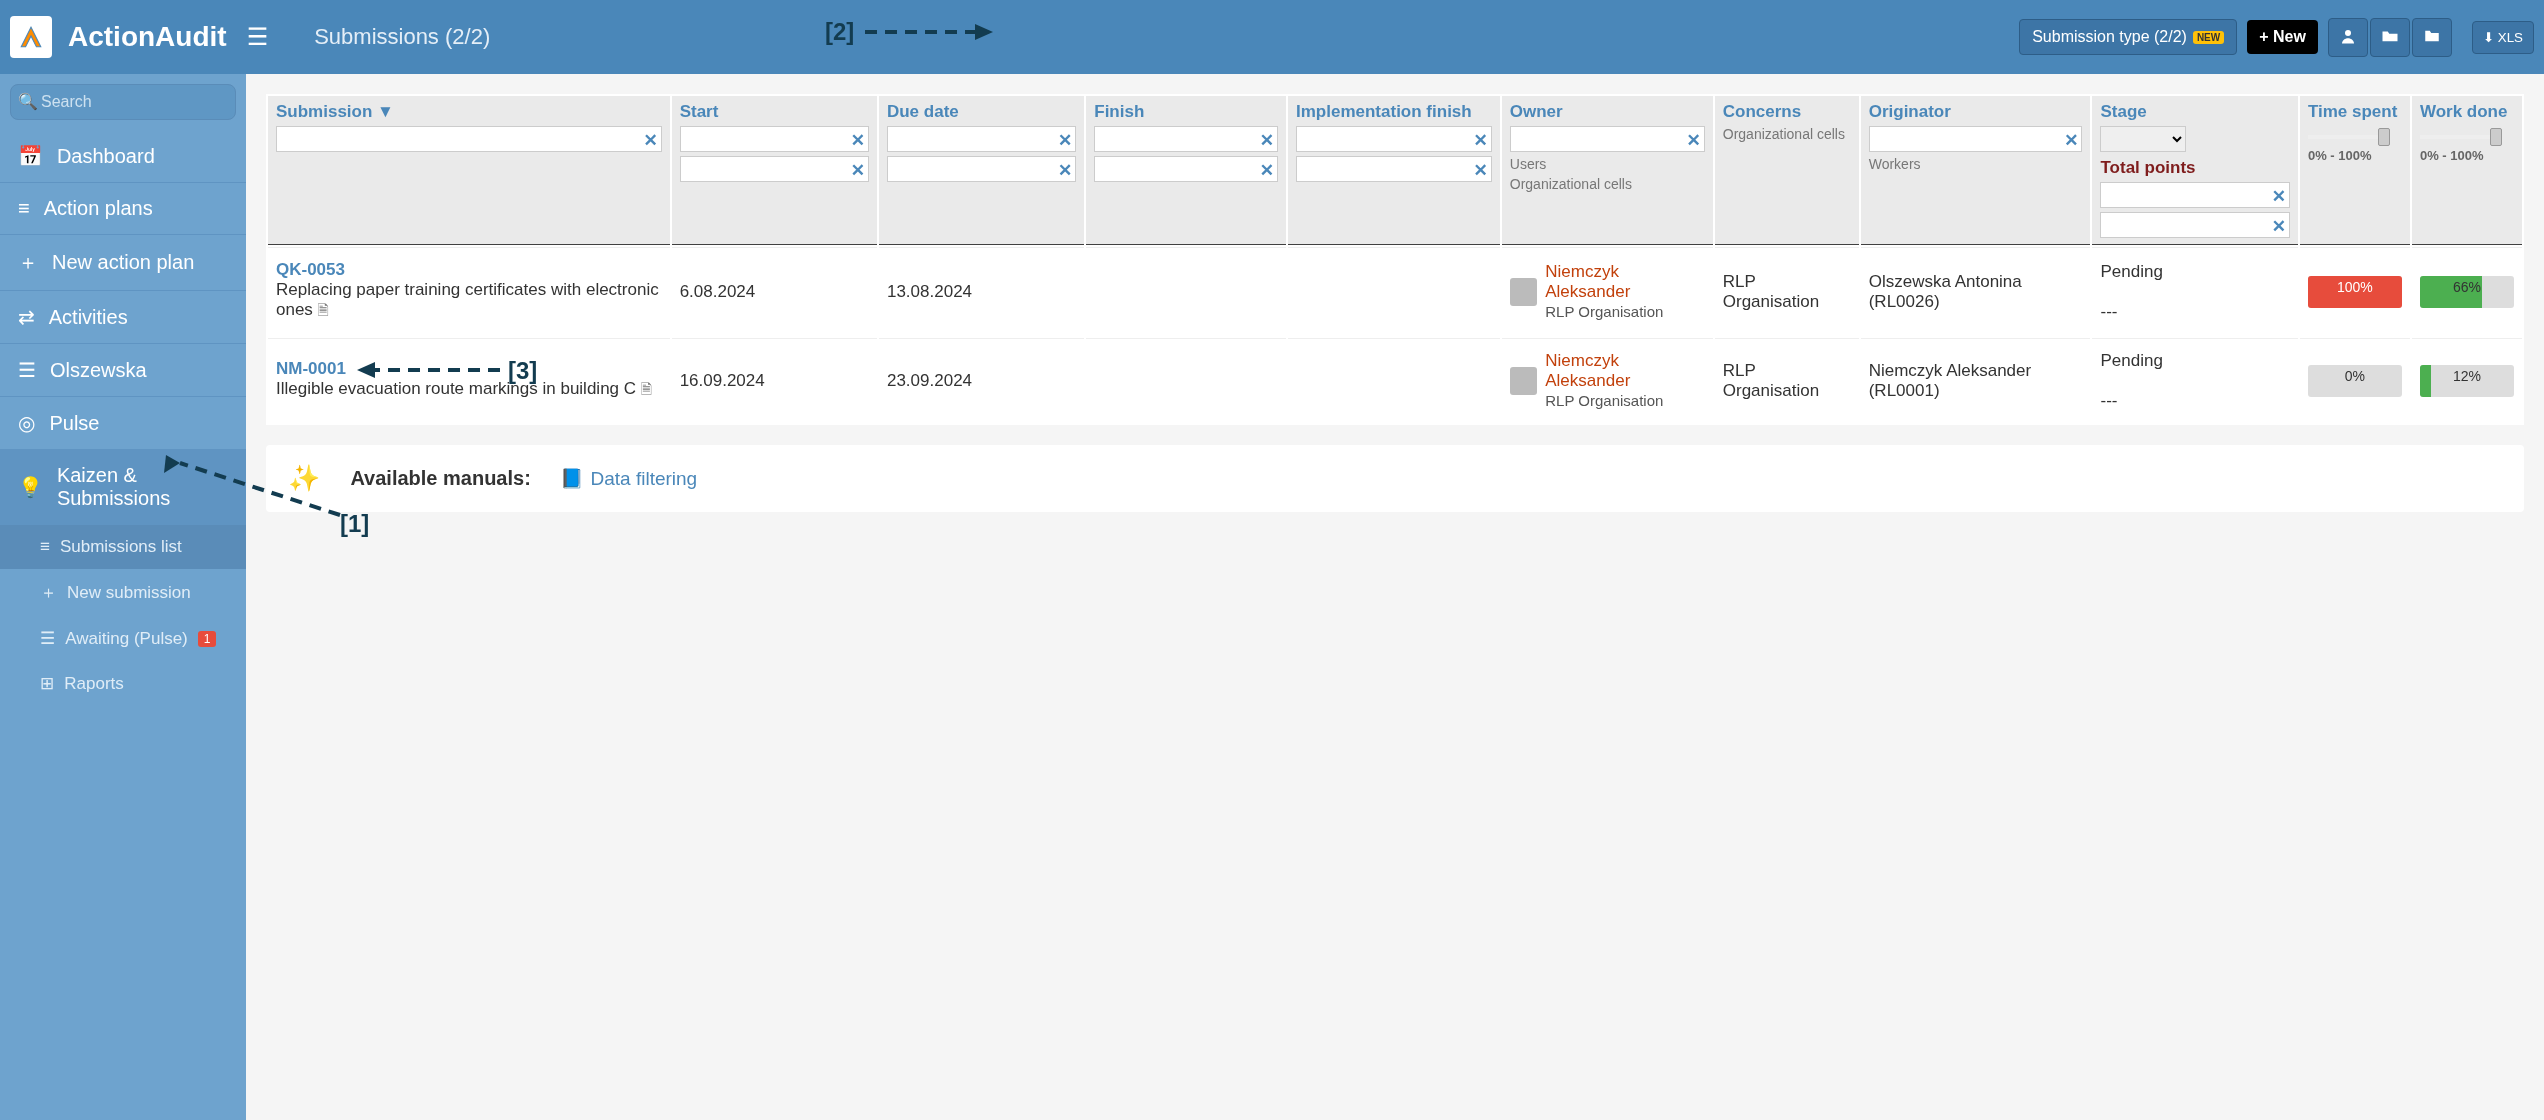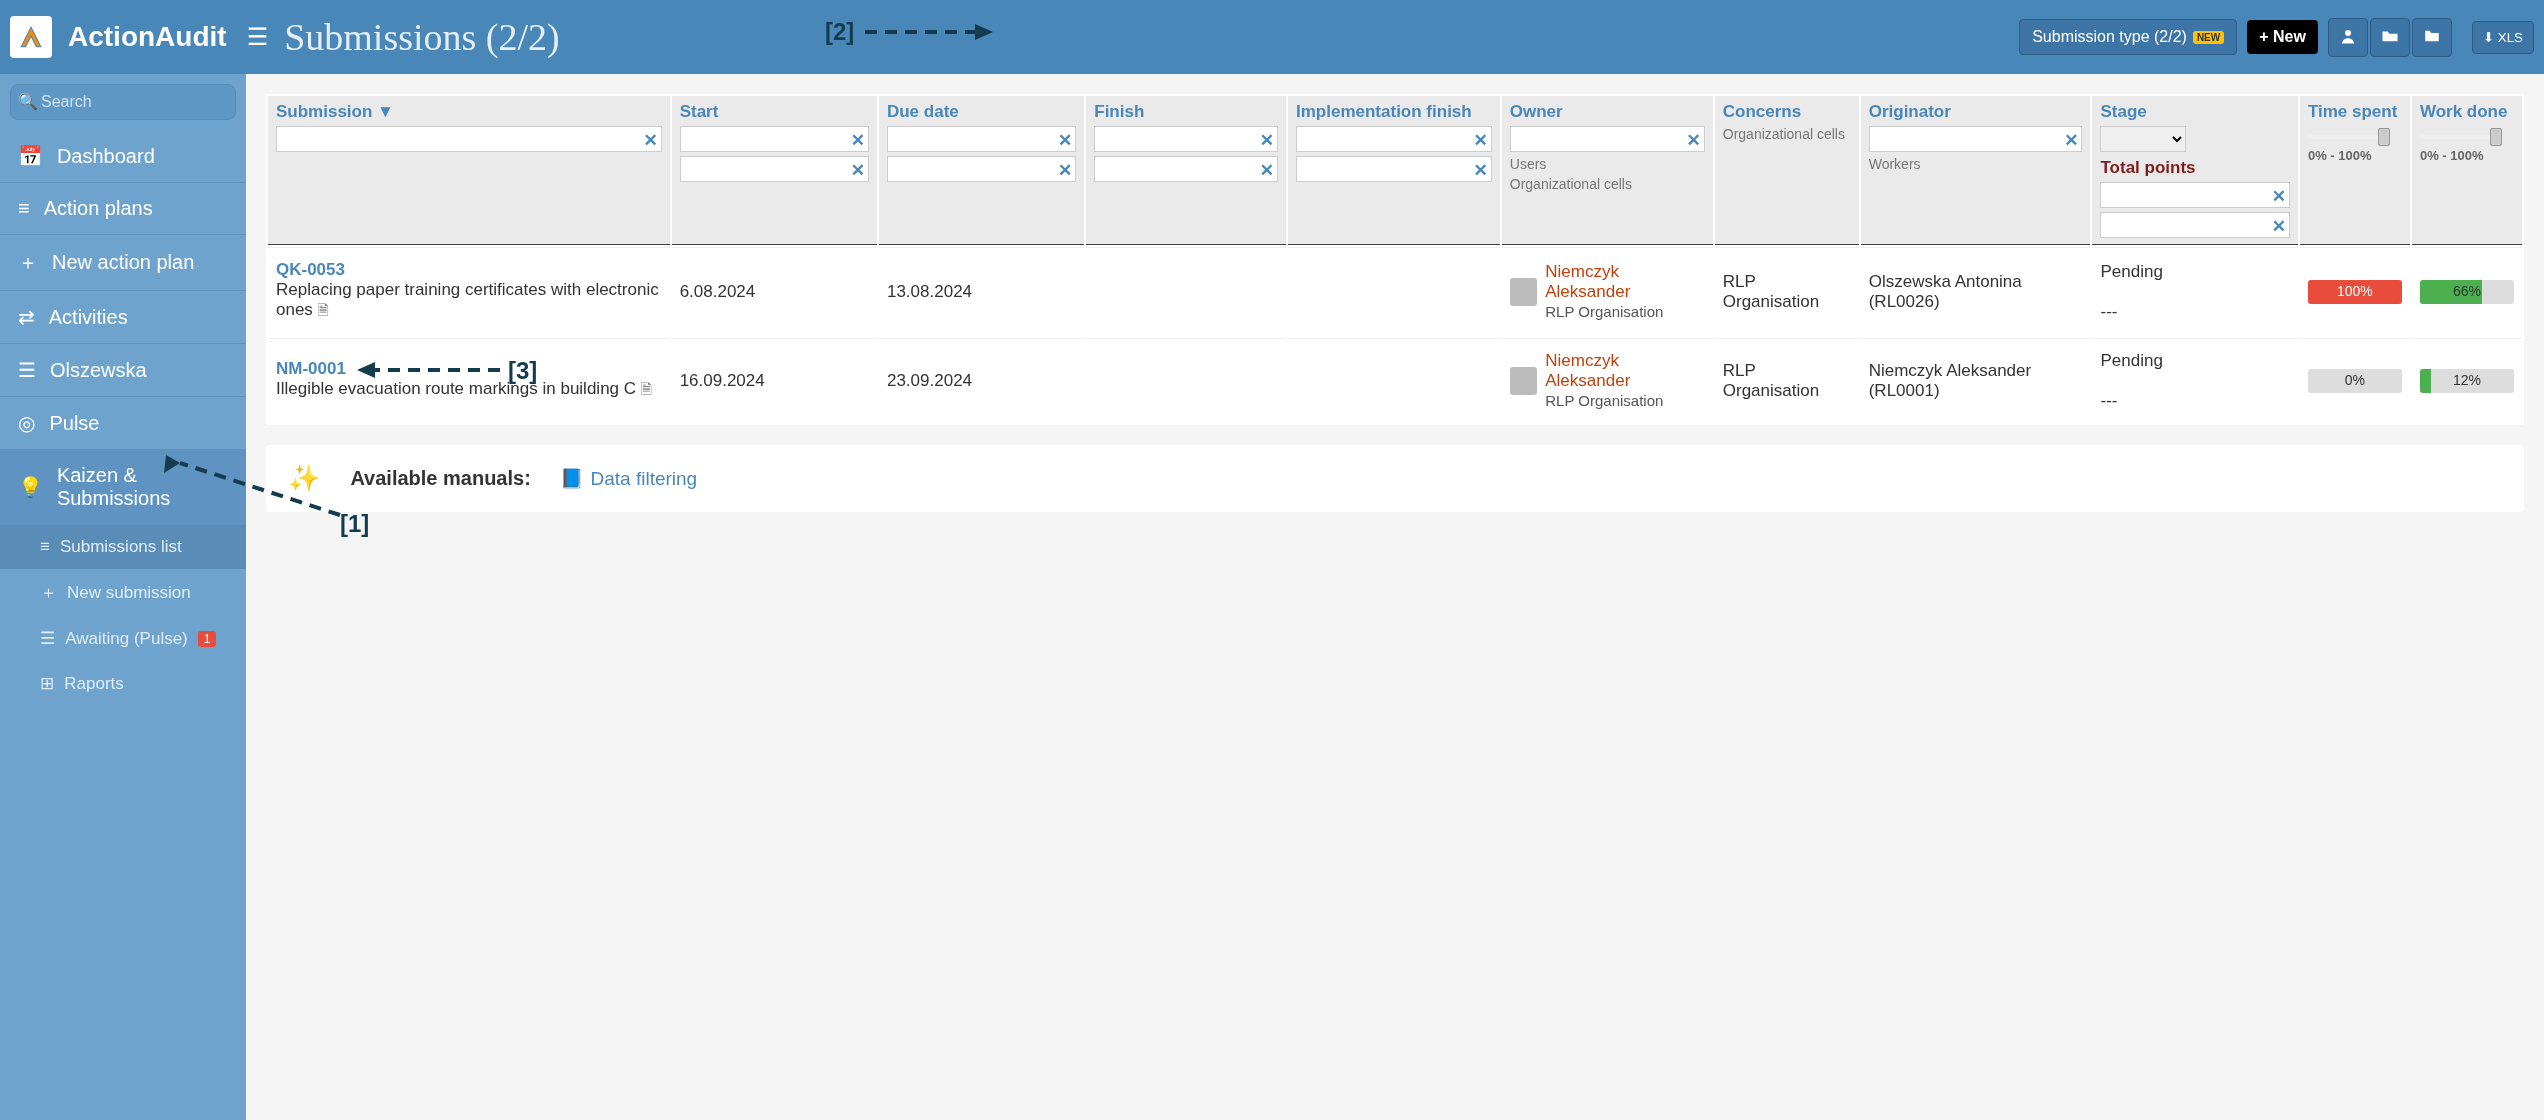--- a/index.html
+++ b/index.html
@@ -1,21 +1,21 @@
 <!DOCTYPE html>
 <html><head>
 <meta charset="utf-8">
 <style>
 * { box-sizing: border-box; margin: 0; padding: 0; }
 body { font-family: -apple-system, "Segoe UI", Arial, sans-serif; background: #f5f5f5; color: #333; }
 .topbar { background: #4a87b9; height: 74px; display: flex; align-items: center; padding: 0 10px; gap: 10px; }
 .logo-box { background: #fff; width: 42px; height: 42px; border-radius: 4px; display: flex; align-items: center; justify-content: center; font-weight: bold; color: #ff8c00; font-size: 24px; }
 .brand { color: #fff; font-size: 28px; font-weight: 600; margin-left: 6px; }
 .hamburger { color: #fff; font-size: 24px; margin-left: 10px; cursor: pointer; }
-.page-title { color: #e4eef7; font-size: 38px; font-weight: 400; margin-left: 6px; flex: 1; font-family: Liberation Serif, serif; }
+.page-title { color: #e4eef7; font-size: 22px; font-weight: 400; margin-left: 36px; flex: 1; }
 .tb-btn { border: none; padding: 8px 12px; border-radius: 4px; color: #fff; font-size: 16px; cursor: pointer; display: inline-flex; align-items: center; gap: 6px; }
 .sub-type-btn { background: #3d75a6; border: 1px solid #2d5d87; }
 .new-badge { background: #ffc107; color: #333; border-radius: 3px; font-size: 10px; font-weight: bold; padding: 1px 4px; }
 .btn-green { background: #000000; font-weight: 600; }
 .btn-group-blue { display: flex; gap: 2px; }
 .btn-blue { background: #3d75a6; border: 1px solid #2d5d87; padding: 8px 10px; border-radius: 4px; color: #fff; cursor: pointer; }
 .layout { display: flex; }
 .sidebar { width: 246px; background: #6ea3ce; padding: 10px 0; min-height: calc(100vh - 58px); }
 .search-box { margin: 0 10px 10px; position: relative; }
 .search-box input { width: 100%; padding: 8px 8px 8px 30px; border: 1px solid #5a8cb8; border-radius: 8px; background: #5f97c4; color: #fff; font-size: 16px; }
@@ -34,21 +34,21 @@
 .grid td { padding: 12px 8px; vertical-align: middle; font-size: 17px; border-top: 1px solid #eee; }
 .filter-input { width: 100%; border: 1px solid #ccc; padding: 4px 22px 4px 4px; font-size: 14px; position: relative; display: inline-block; }
 .filter-wrap { position: relative; display: block; margin-top: 4px;}
 .filter-wrap .clear-x { position: absolute; right: 4px; top: 4px; color: #4a87b9; cursor: pointer; font-weight: bold; }
 .pct-label { font-size: 13px; color: #666; display:block; margin-top: 2px;}
 .sub-id { color: #4a87b9; font-weight: 600; cursor: pointer; }
 .owner-cell { display: flex; align-items: center; gap: 8px; }
 .avatar { width: 28px; height: 28px; background: #bbb; border-radius: 3px; }
 .owner-name { color: #c2410c; cursor: pointer; }
 .owner-org { color: #555; font-size: 15px; }
-.progress { width: 94px; height: 24px; background: #ddd; border-radius: 3px; position: relative; overflow: hidden; text-align: center; font-size: 14px; line-height: 22px; color: #333;}
+.progress { width: 94px; height: 32px; background: #ddd; border-radius: 3px; position: relative; overflow: hidden; text-align: center; font-size: 14px; line-height: 22px; color: #333;}
 .progress .bar { position: absolute; left: 0; top: 0; bottom: 0; }
 .progress .txt { position: relative; z-index: 2; }
 .stage-sel { width: 86px; border: 1px solid #ccc; padding: 3px; font-size: 14px;}
 .manuals { background: #fff; margin-top: 20px; padding: 18px 22px; display: flex; align-items: center; gap: 30px; border-radius: 4px;}
 .manuals-title { font-size: 20px; font-weight: 700; }
 .manuals-link { color: #4a87b9; font-size: 19px; cursor: pointer; display: inline-flex; align-items: center; gap: 6px;}
 .ann-label { position: absolute; font-size: 24px; font-weight: 700; color: #133c50; z-index: 50;}
 .arrow-svg { position: absolute; z-index: 49; pointer-events: none;}
 .icon-sm { width: 18px; height: 18px; display: inline-block; }
 .doc-icon { color: #777; font-size: 14px;}

